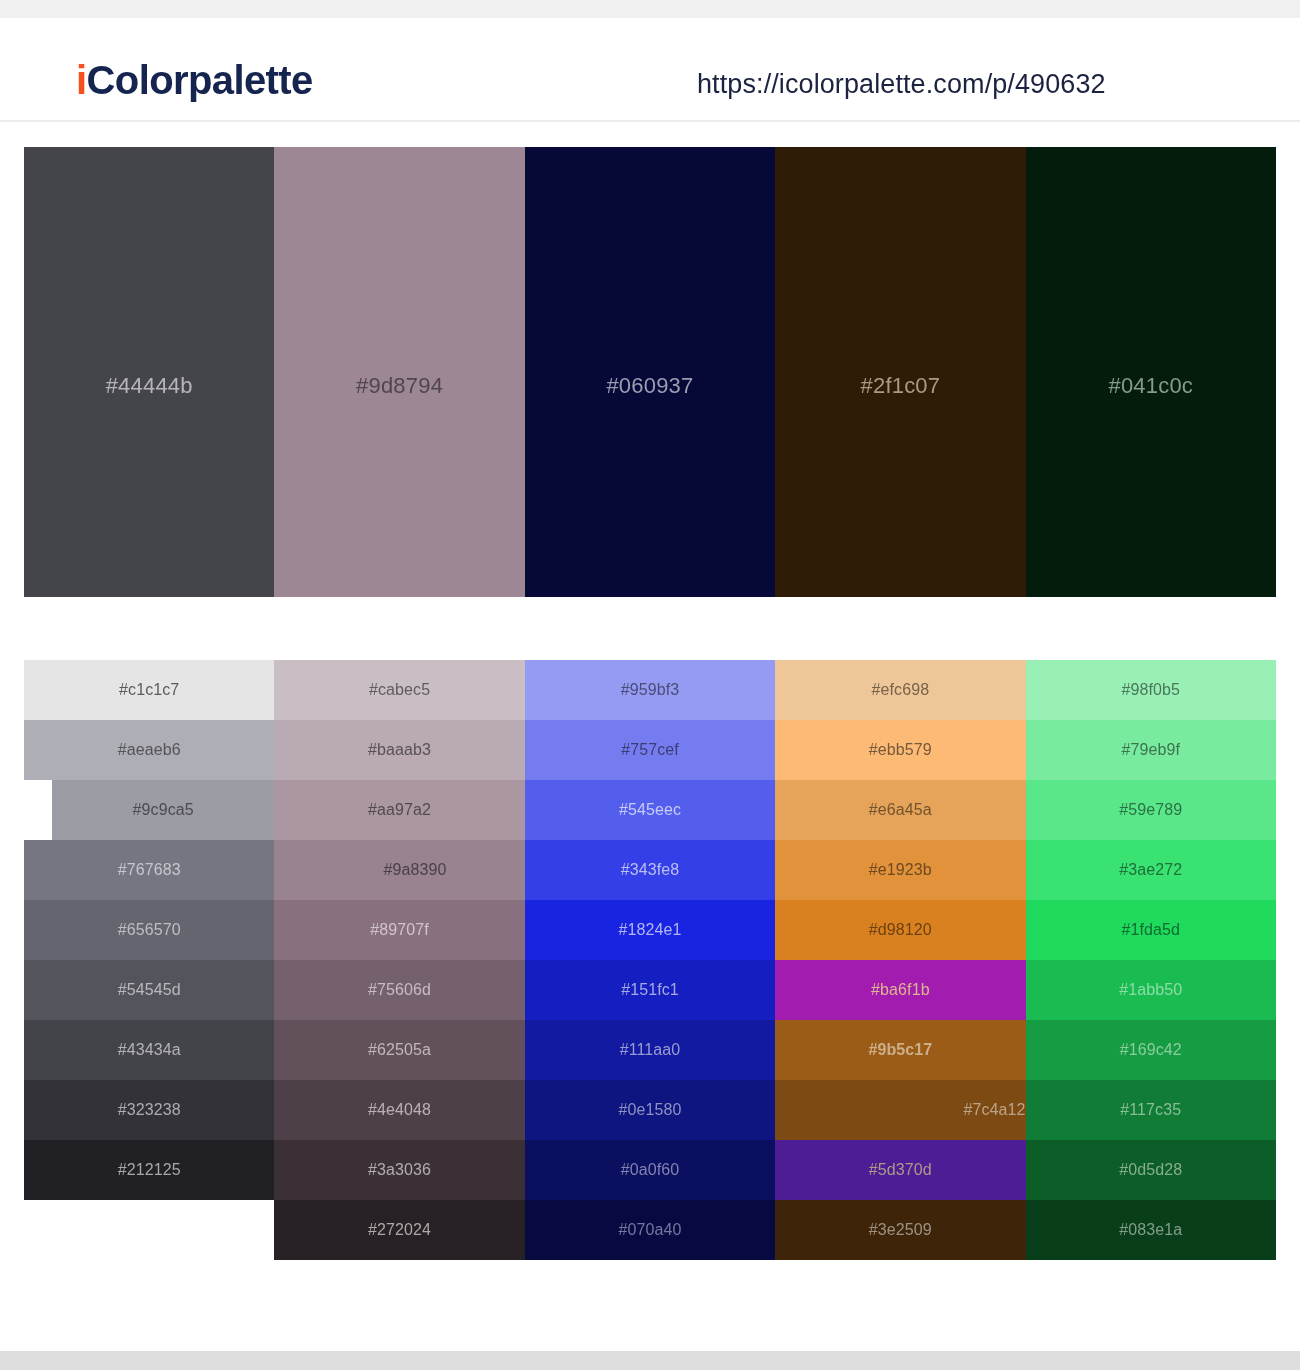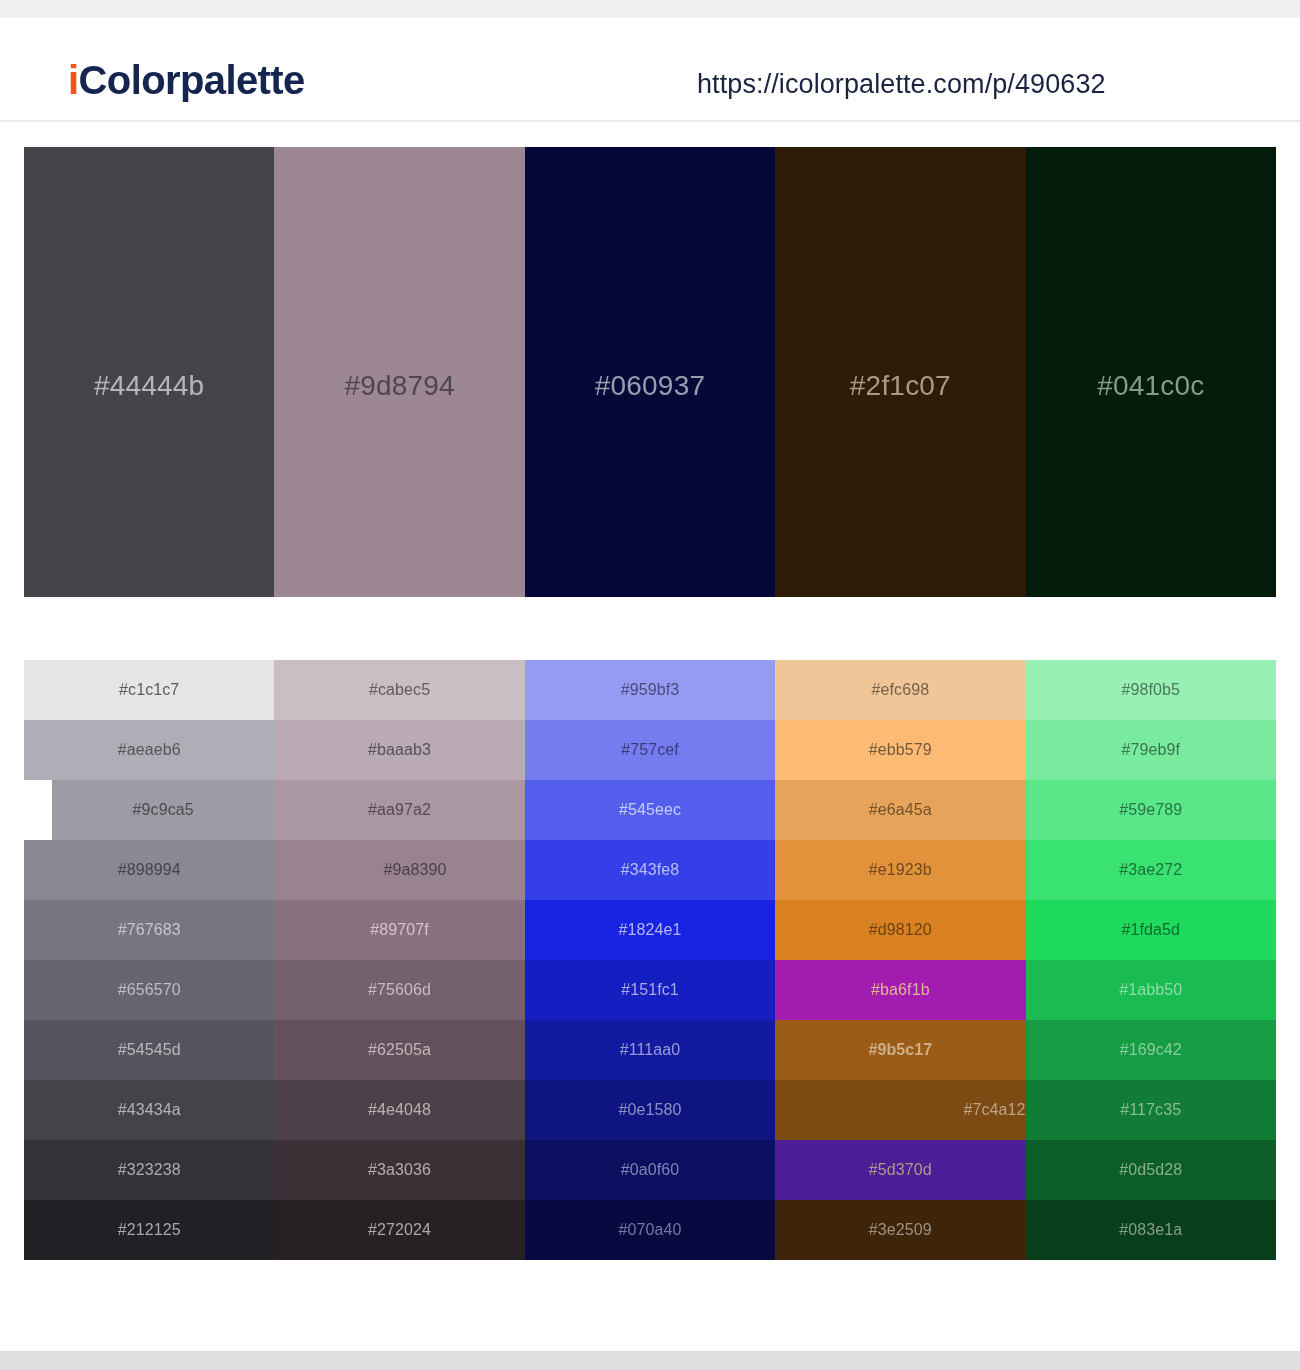--- a/index.html
+++ b/index.html
@@ -30,21 +30,21 @@
     position: absolute;
     top: 18px; left: 0;
     width: 1300px;
     height: 104px;
     background: #ffffff;
     border-bottom: 2px solid #eceaea;
     box-sizing: border-box;
   }
   .brand {
     position: absolute;
-    left: 68px;
+    left: 76px;
     top: 42px;
     font-size: 40px;
     font-weight: bold;
     letter-spacing: -0.6px;
     line-height: 1;
     white-space: nowrap;
   }
   .brand .brand-i { color: #f4511e; }
   .brand .brand-rest { color: #16254f; }
 
@@ -70,21 +70,21 @@
   }
   .swatch {
     width: 250.4px;
     height: 450px;
     position: relative;
     display: flex;
     align-items: center;
     justify-content: center;
   }
   .swatch-label {
-    font-size: 28px;
+    font-size: 22px;
     line-height: 1;
     margin-top: 28px;
     letter-spacing: 0.2px;
     white-space: nowrap;
   }
 
   
   .shades-grid {
     position: absolute;
     left: 24px;
@@ -156,23 +156,20 @@
     <div class="shade-col">
       <div class="shade-cell" style="background: #e5e5e5;">
         <span class="shade-label" style="color: rgb(92, 92, 96);">#c1c1c7</span>
       </div>
       <div class="shade-cell" style="background: rgb(174, 174, 182);">
         <span class="shade-label" style="color: rgb(84, 84, 87);">#aeaeb6</span>
       </div>
       <div class="shade-cell" style="background: rgb(156, 156, 165); margin-left: 28px;">
         <span class="shade-label" style="color: rgb(75, 75, 80);">#9c9ca5</span>
       </div>
-      <div class="shade-cell" style="background: rgb(137, 137, 148);">
-        <span class="shade-label" style="color: rgb(67, 67, 72);">#898994</span>
-      </div>
       <div class="shade-cell" style="background: rgb(118, 118, 131);">
         <span class="shade-label" style="color: rgb(198, 198, 203);">#767683</span>
       </div>
       <div class="shade-cell" style="background: rgb(101, 101, 112);">
         <span class="shade-label" style="color: rgb(190, 190, 195);">#656570</span>
       </div>
       <div class="shade-cell" style="background: rgb(84, 84, 93);">
         <span class="shade-label" style="color: rgb(185, 185, 189);">#54545d</span>
       </div>
       <div class="shade-cell" style="background: rgb(67, 67, 74);">

